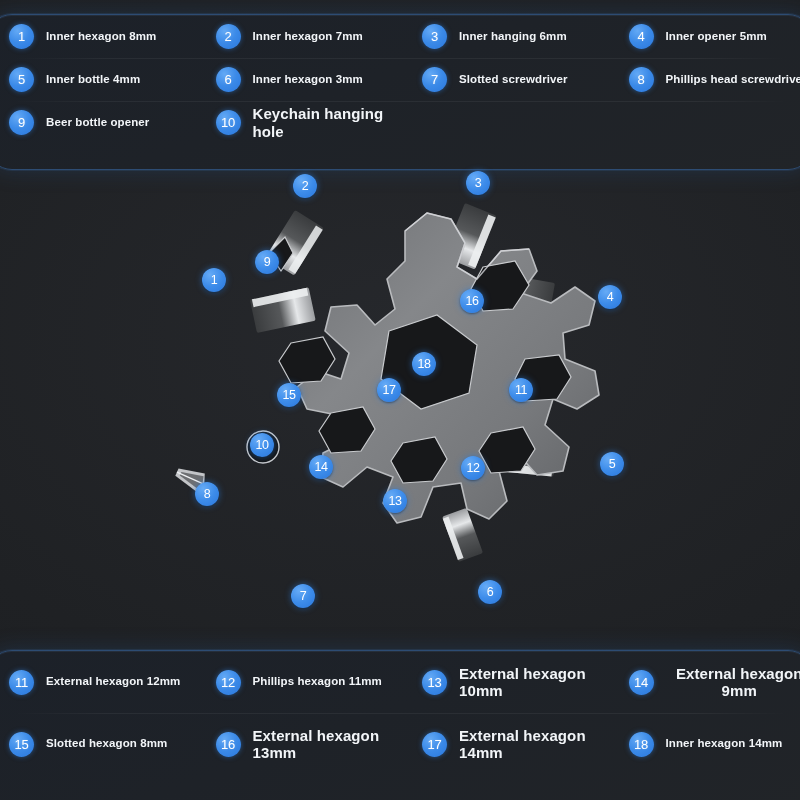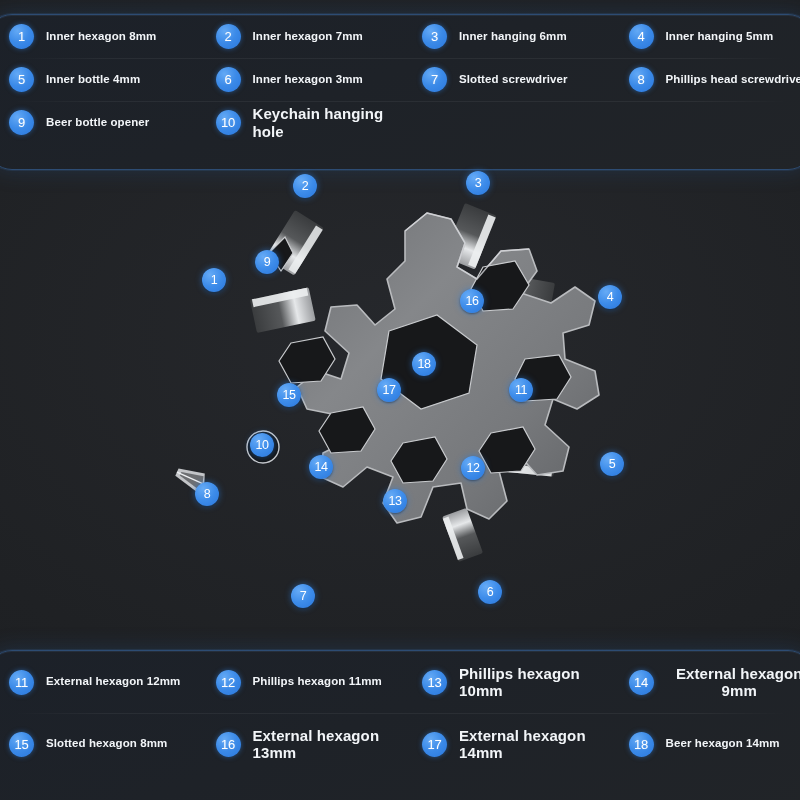--- a/index.html
+++ b/index.html
@@ -122,21 +122,21 @@
         <div class="legend-cell">
           <div class="badge">2</div>
           <div class="legend-label mid">Inner hexagon 7mm</div>
         </div>
         <div class="legend-cell">
           <div class="badge">3</div>
           <div class="legend-label mid">Inner hanging 6mm</div>
         </div>
         <div class="legend-cell">
           <div class="badge">4</div>
-          <div class="legend-label mid">Inner hanging 5mm</div>
+          <div class="legend-label mid">Inner opener 5mm</div>
         </div>
       </div>
       <div class="legend-row">
         <div class="legend-cell">
           <div class="badge">5</div>
           <div class="legend-label mid">Inner bottle 4mm</div>
         </div>
         <div class="legend-cell">
           <div class="badge">6</div>
           <div class="legend-label mid">Inner hexagon 3mm</div>
@@ -284,21 +284,21 @@
         <div class="legend-cell">
           <div class="badge">11</div>
           <div class="legend-label mid">External hexagon 12mm</div>
         </div>
         <div class="legend-cell">
           <div class="badge">12</div>
           <div class="legend-label mid ctr">Phillips hexagon 11mm</div>
         </div>
         <div class="legend-cell">
           <div class="badge">13</div>
-          <div class="legend-label sm">Phillips hexagon 10mm</div>
+          <div class="legend-label sm">External hexagon 10mm</div>
         </div>
         <div class="legend-cell">
           <div class="badge">14</div>
           <div class="legend-label sm ctr">External hexagon 9mm</div>
         </div>
       </div>
       <div class="legend-row">
         <div class="legend-cell">
           <div class="badge">15</div>
           <div class="legend-label mid">Slotted hexagon 8mm</div>
@@ -306,18 +306,18 @@
         <div class="legend-cell">
           <div class="badge">16</div>
           <div class="legend-label sm">External hexagon 13mm</div>
         </div>
         <div class="legend-cell">
           <div class="badge">17</div>
           <div class="legend-label sm">External hexagon 14mm</div>
         </div>
         <div class="legend-cell">
           <div class="badge">18</div>
-          <div class="legend-label mid">Beer hexagon 14mm</div>
+          <div class="legend-label mid">Inner hexagon 14mm</div>
         </div>
       </div>
     </div>
 
 </div>
 
 </body></html>

